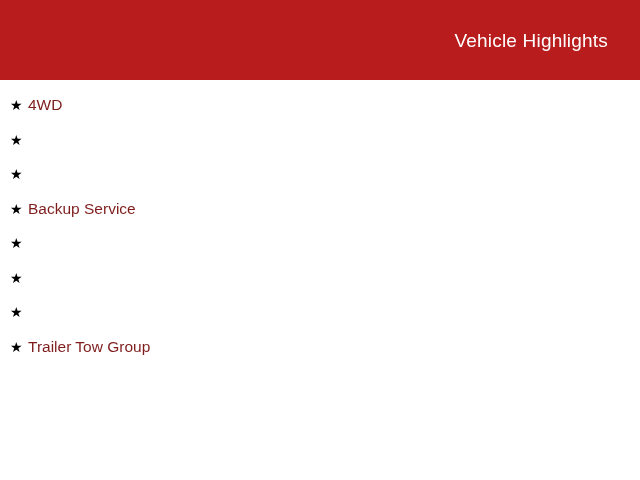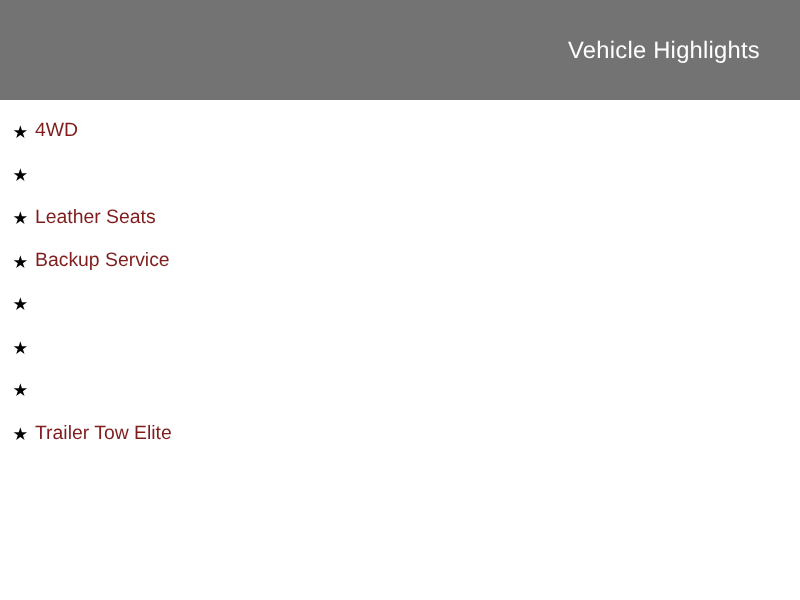--- a/index.html
+++ b/index.html
@@ -15,21 +15,21 @@
   }
   .page {
     position: relative;
     width: 640px;
     height: 480px;
     background: #ffffff;
   }
   .header-bar {
     width: 640px;
     height: 80px;
-    background: #737373;
+    background: #b91c1c;
     display: flex;
     align-items: center;
     justify-content: flex-end;
     box-sizing: border-box;
     padding-right: 32px;
   }
   .header-title {
     color: #ffffff;
     font-size: 19px;
     font-weight: normal;
@@ -78,21 +78,20 @@
       <span class="bullet-star">★</span>
       <span class="item-text">4WD</span>
     </li>
 
     <li class="highlight-item">
       <span class="bullet-star">★</span>
     </li>
 
     <li class="highlight-item">
       <span class="bullet-star">★</span>
-      <span class="item-text">Leather Seats</span>
     </li>
 
     <li class="highlight-item">
       <span class="bullet-star">★</span>
       <span class="item-text">Backup Service</span>
     </li>
 
     <li class="highlight-item">
       <span class="bullet-star">★</span>
     </li>
@@ -100,17 +99,17 @@
     <li class="highlight-item">
       <span class="bullet-star">★</span>
     </li>
 
     <li class="highlight-item">
       <span class="bullet-star">★</span>
     </li>
 
     <li class="highlight-item">
       <span class="bullet-star">★</span>
-      <span class="item-text">Trailer Tow Elite</span>
+      <span class="item-text">Trailer Tow Group</span>
     </li>
 
   </ul>
 </div>
 
 </body></html>

